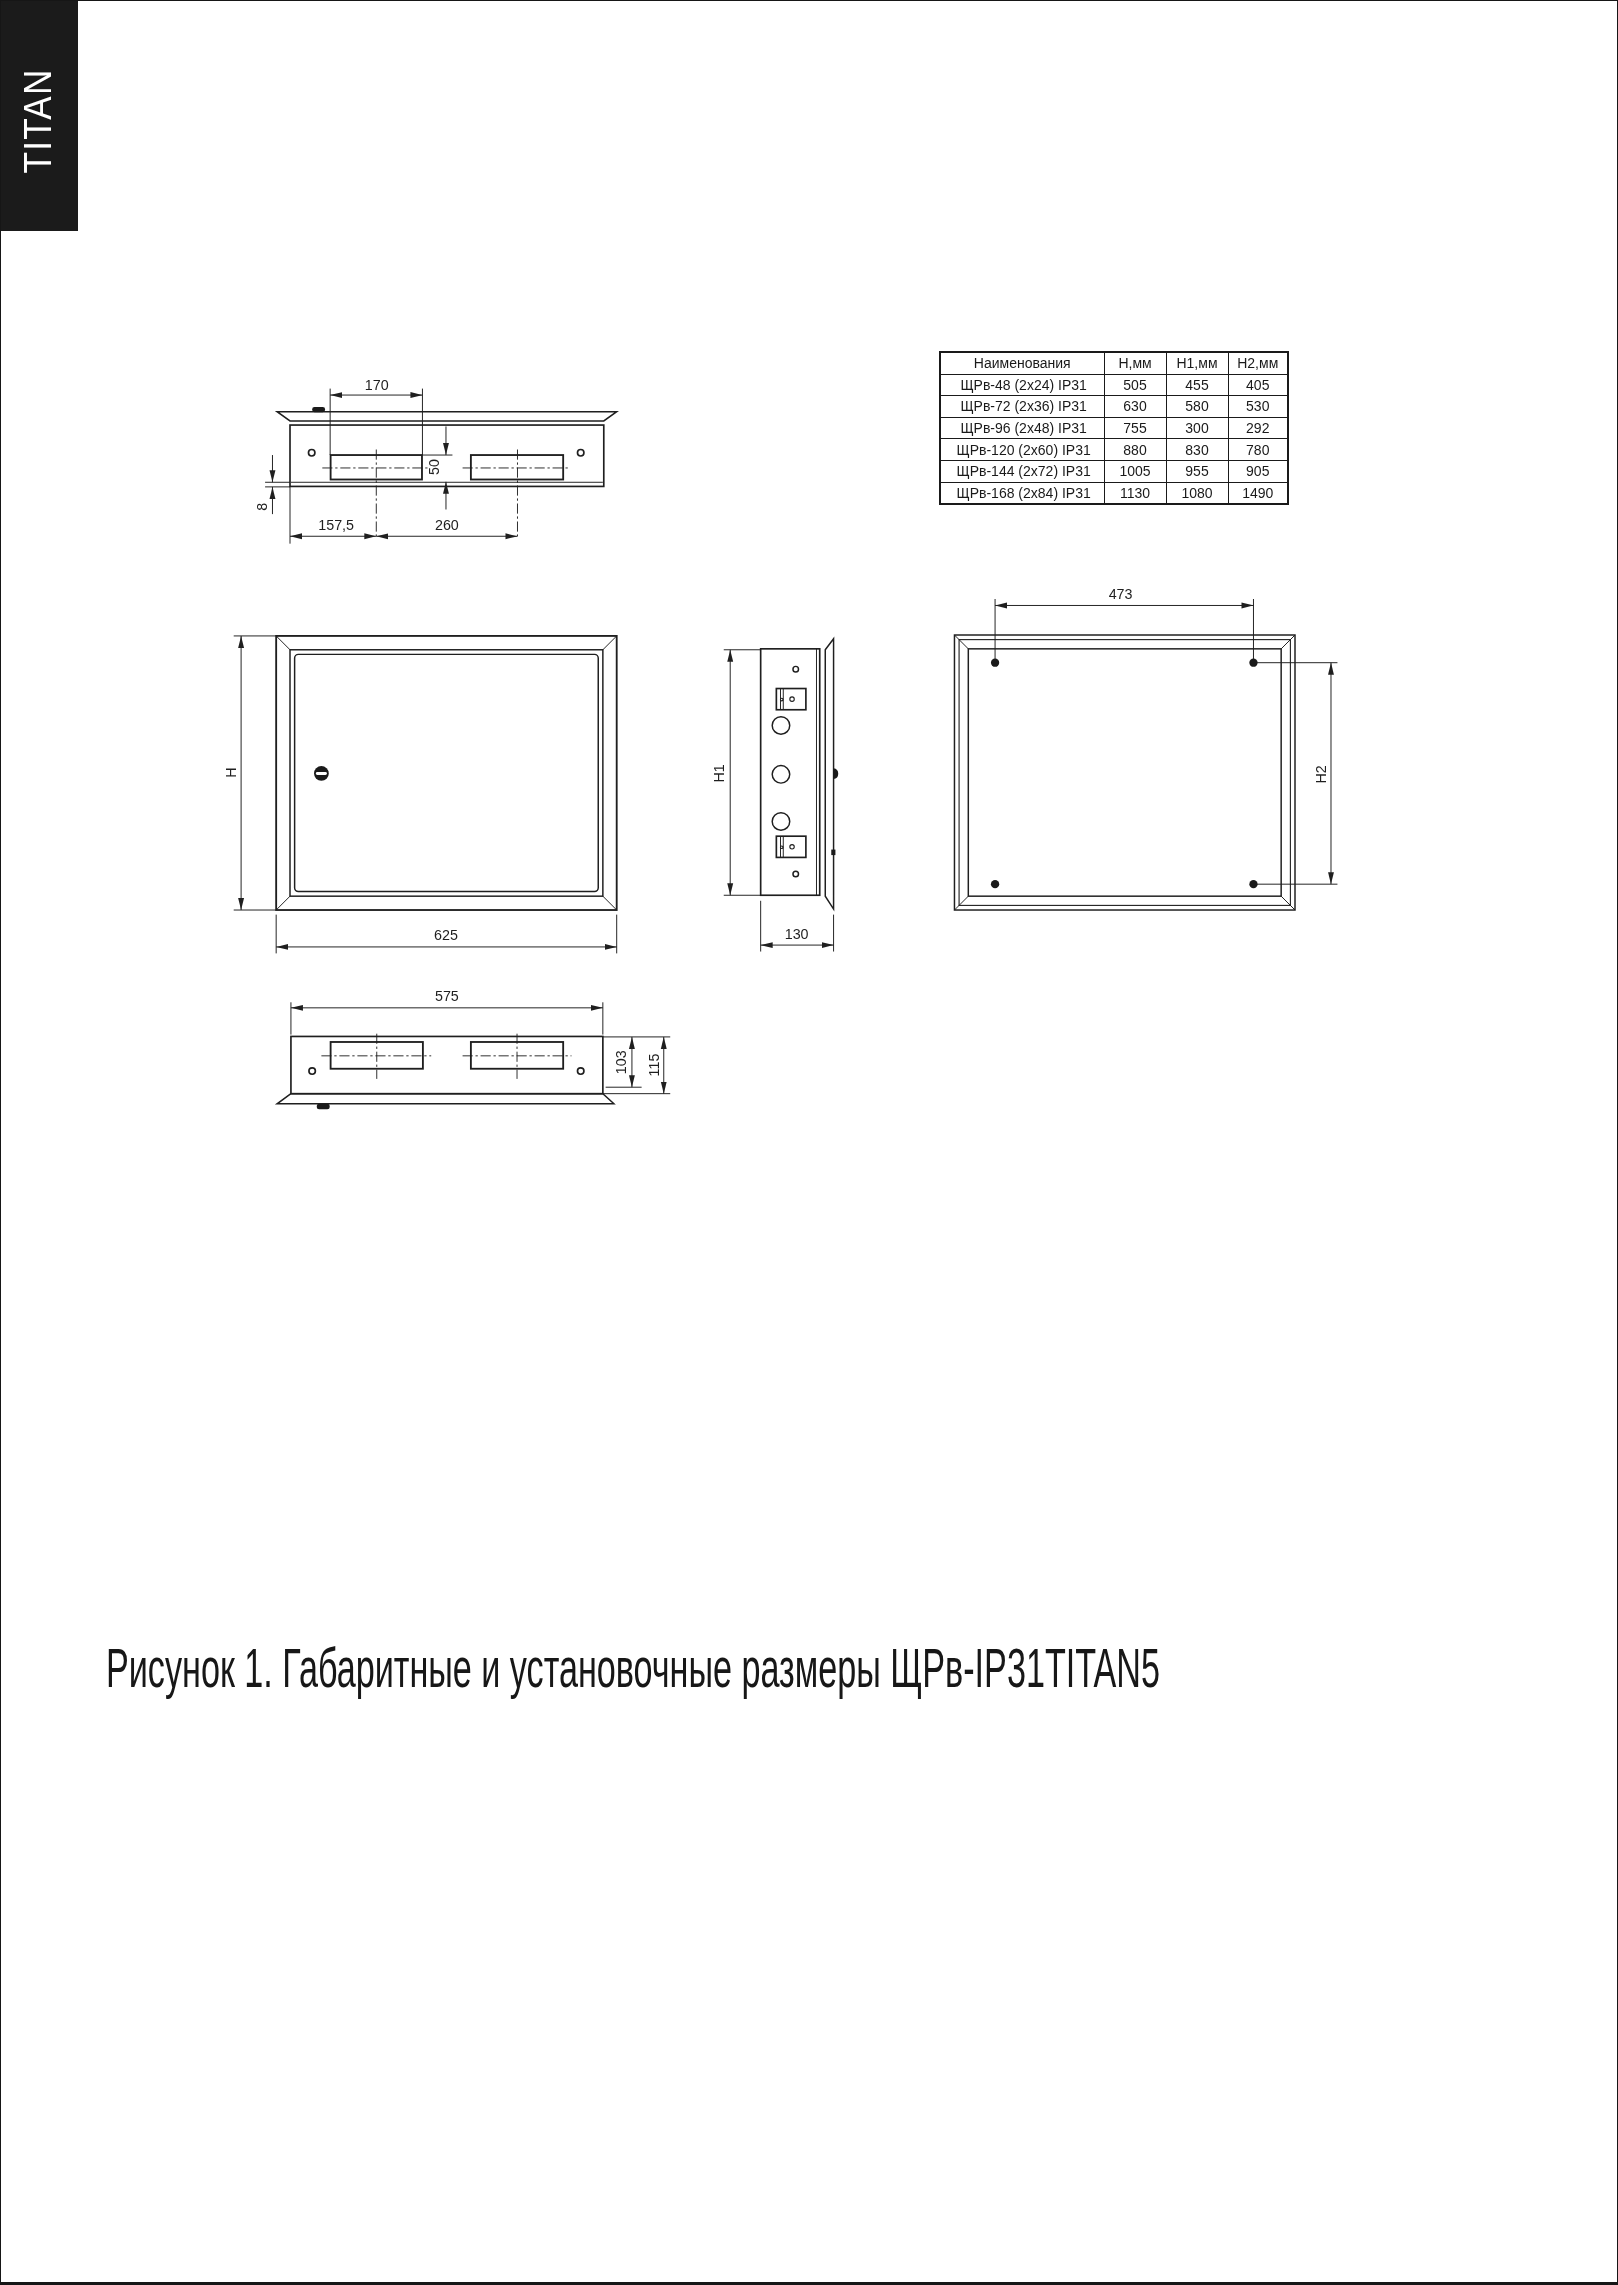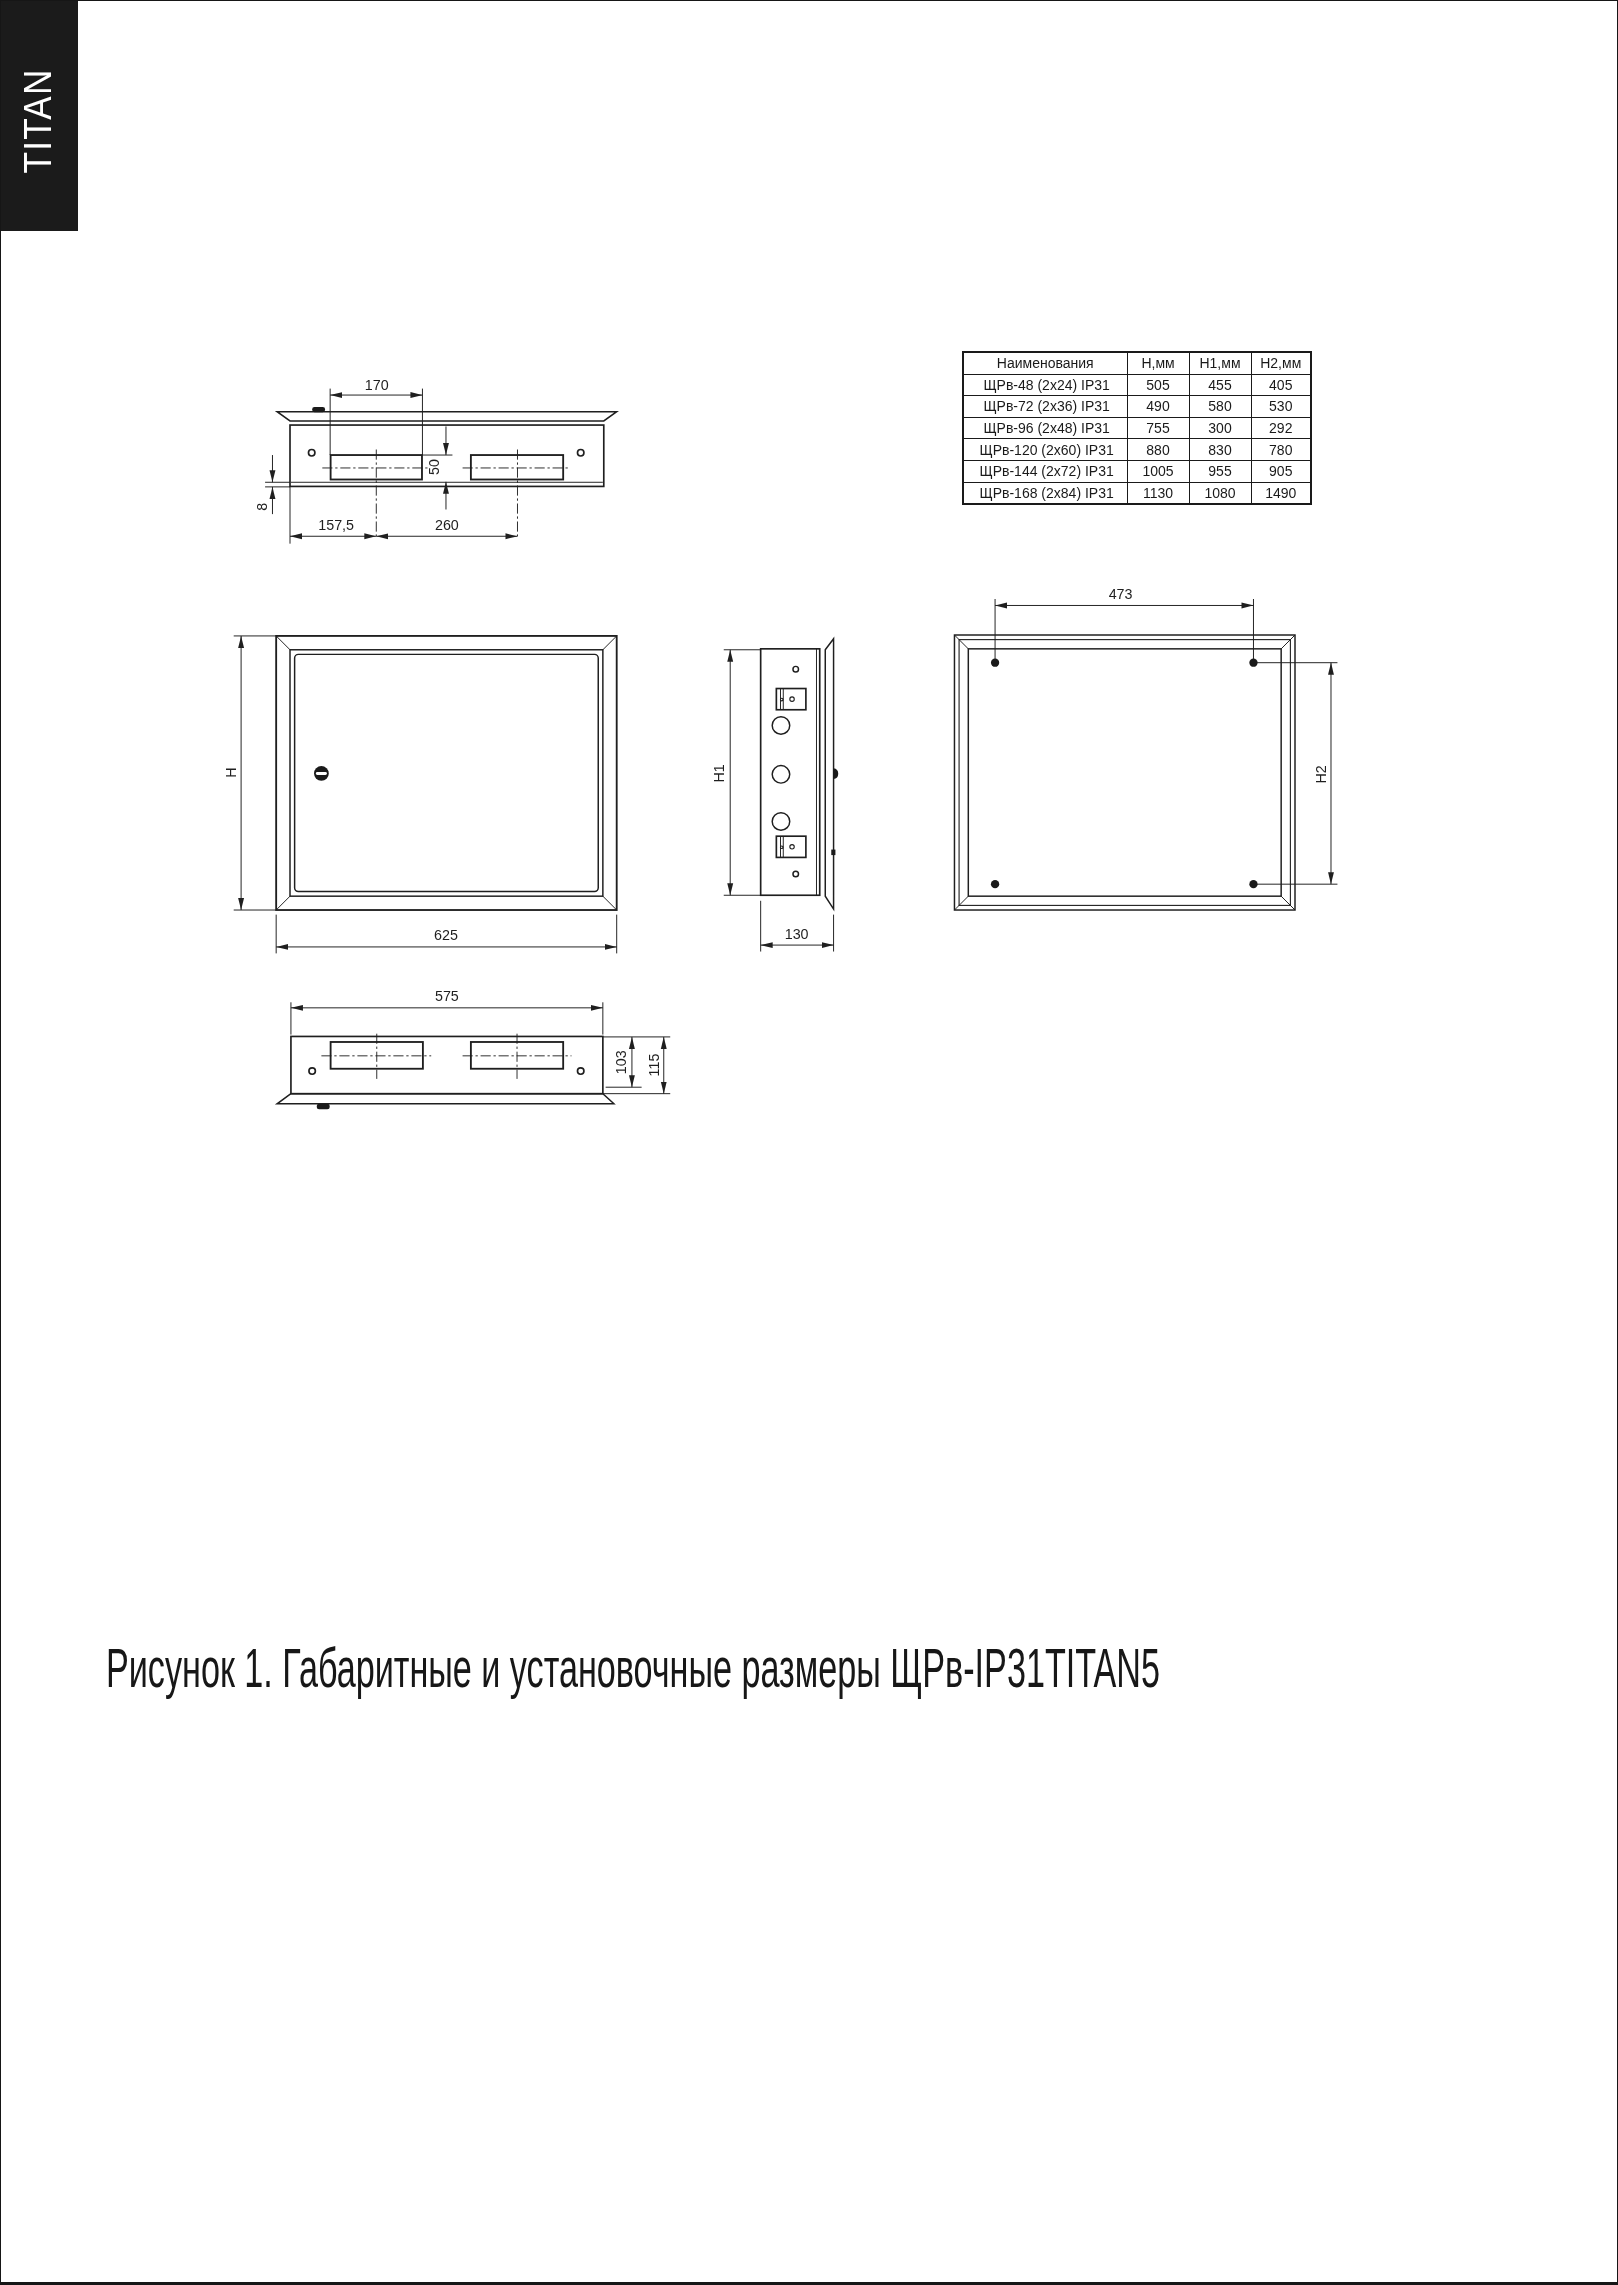--- a/index.html
+++ b/index.html
@@ -19,21 +19,21 @@
     position:absolute;left:-1.8px;top:-1.8px;width:79px;height:232px;
     background:#1b1b1b;
   }
   .brand-bar .vlabel{
     position:absolute;left:39px;top:122px;
     transform:translate(-50%,-50%) rotate(-90deg) scaleX(0.9);
     color:#fff;font-size:39px;letter-spacing:1.4px;white-space:nowrap;
     font-family:"Liberation Sans", sans-serif;
   }
   
-  .dims-table-wrap{position:absolute;left:961px;top:350px;}
+  .dims-table-wrap{position:absolute;left:938px;top:350px;}
   table.dims{border-collapse:collapse;table-layout:fixed;}
   table.dims{border:2.3px solid #1a1a1a;}
   table.dims td{
     border:1.4px solid #1a1a1a;
     height:20.6px;
     font-size:14px;line-height:1;
     padding:0 0 0 0;text-align:center;vertical-align:middle;
     white-space:nowrap;overflow:hidden;
   }
   table.dims td.name{text-align:center;padding-left:2.8px;}
@@ -90,21 +90,21 @@
         <td>Н2,мм</td>
       </tr>
       <tr>
         <td class="name">ЩРв-48 (2х24) IP31</td>
         <td>505</td>
         <td>455</td>
         <td>405</td>
       </tr>
       <tr>
         <td class="name">ЩРв-72 (2х36) IP31</td>
-        <td>490</td>
+        <td>630</td>
         <td>580</td>
         <td>530</td>
       </tr>
       <tr>
         <td class="name">ЩРв-96 (2х48) IP31</td>
         <td>755</td>
         <td>300</td>
         <td>292</td>
       </tr>
       <tr>

